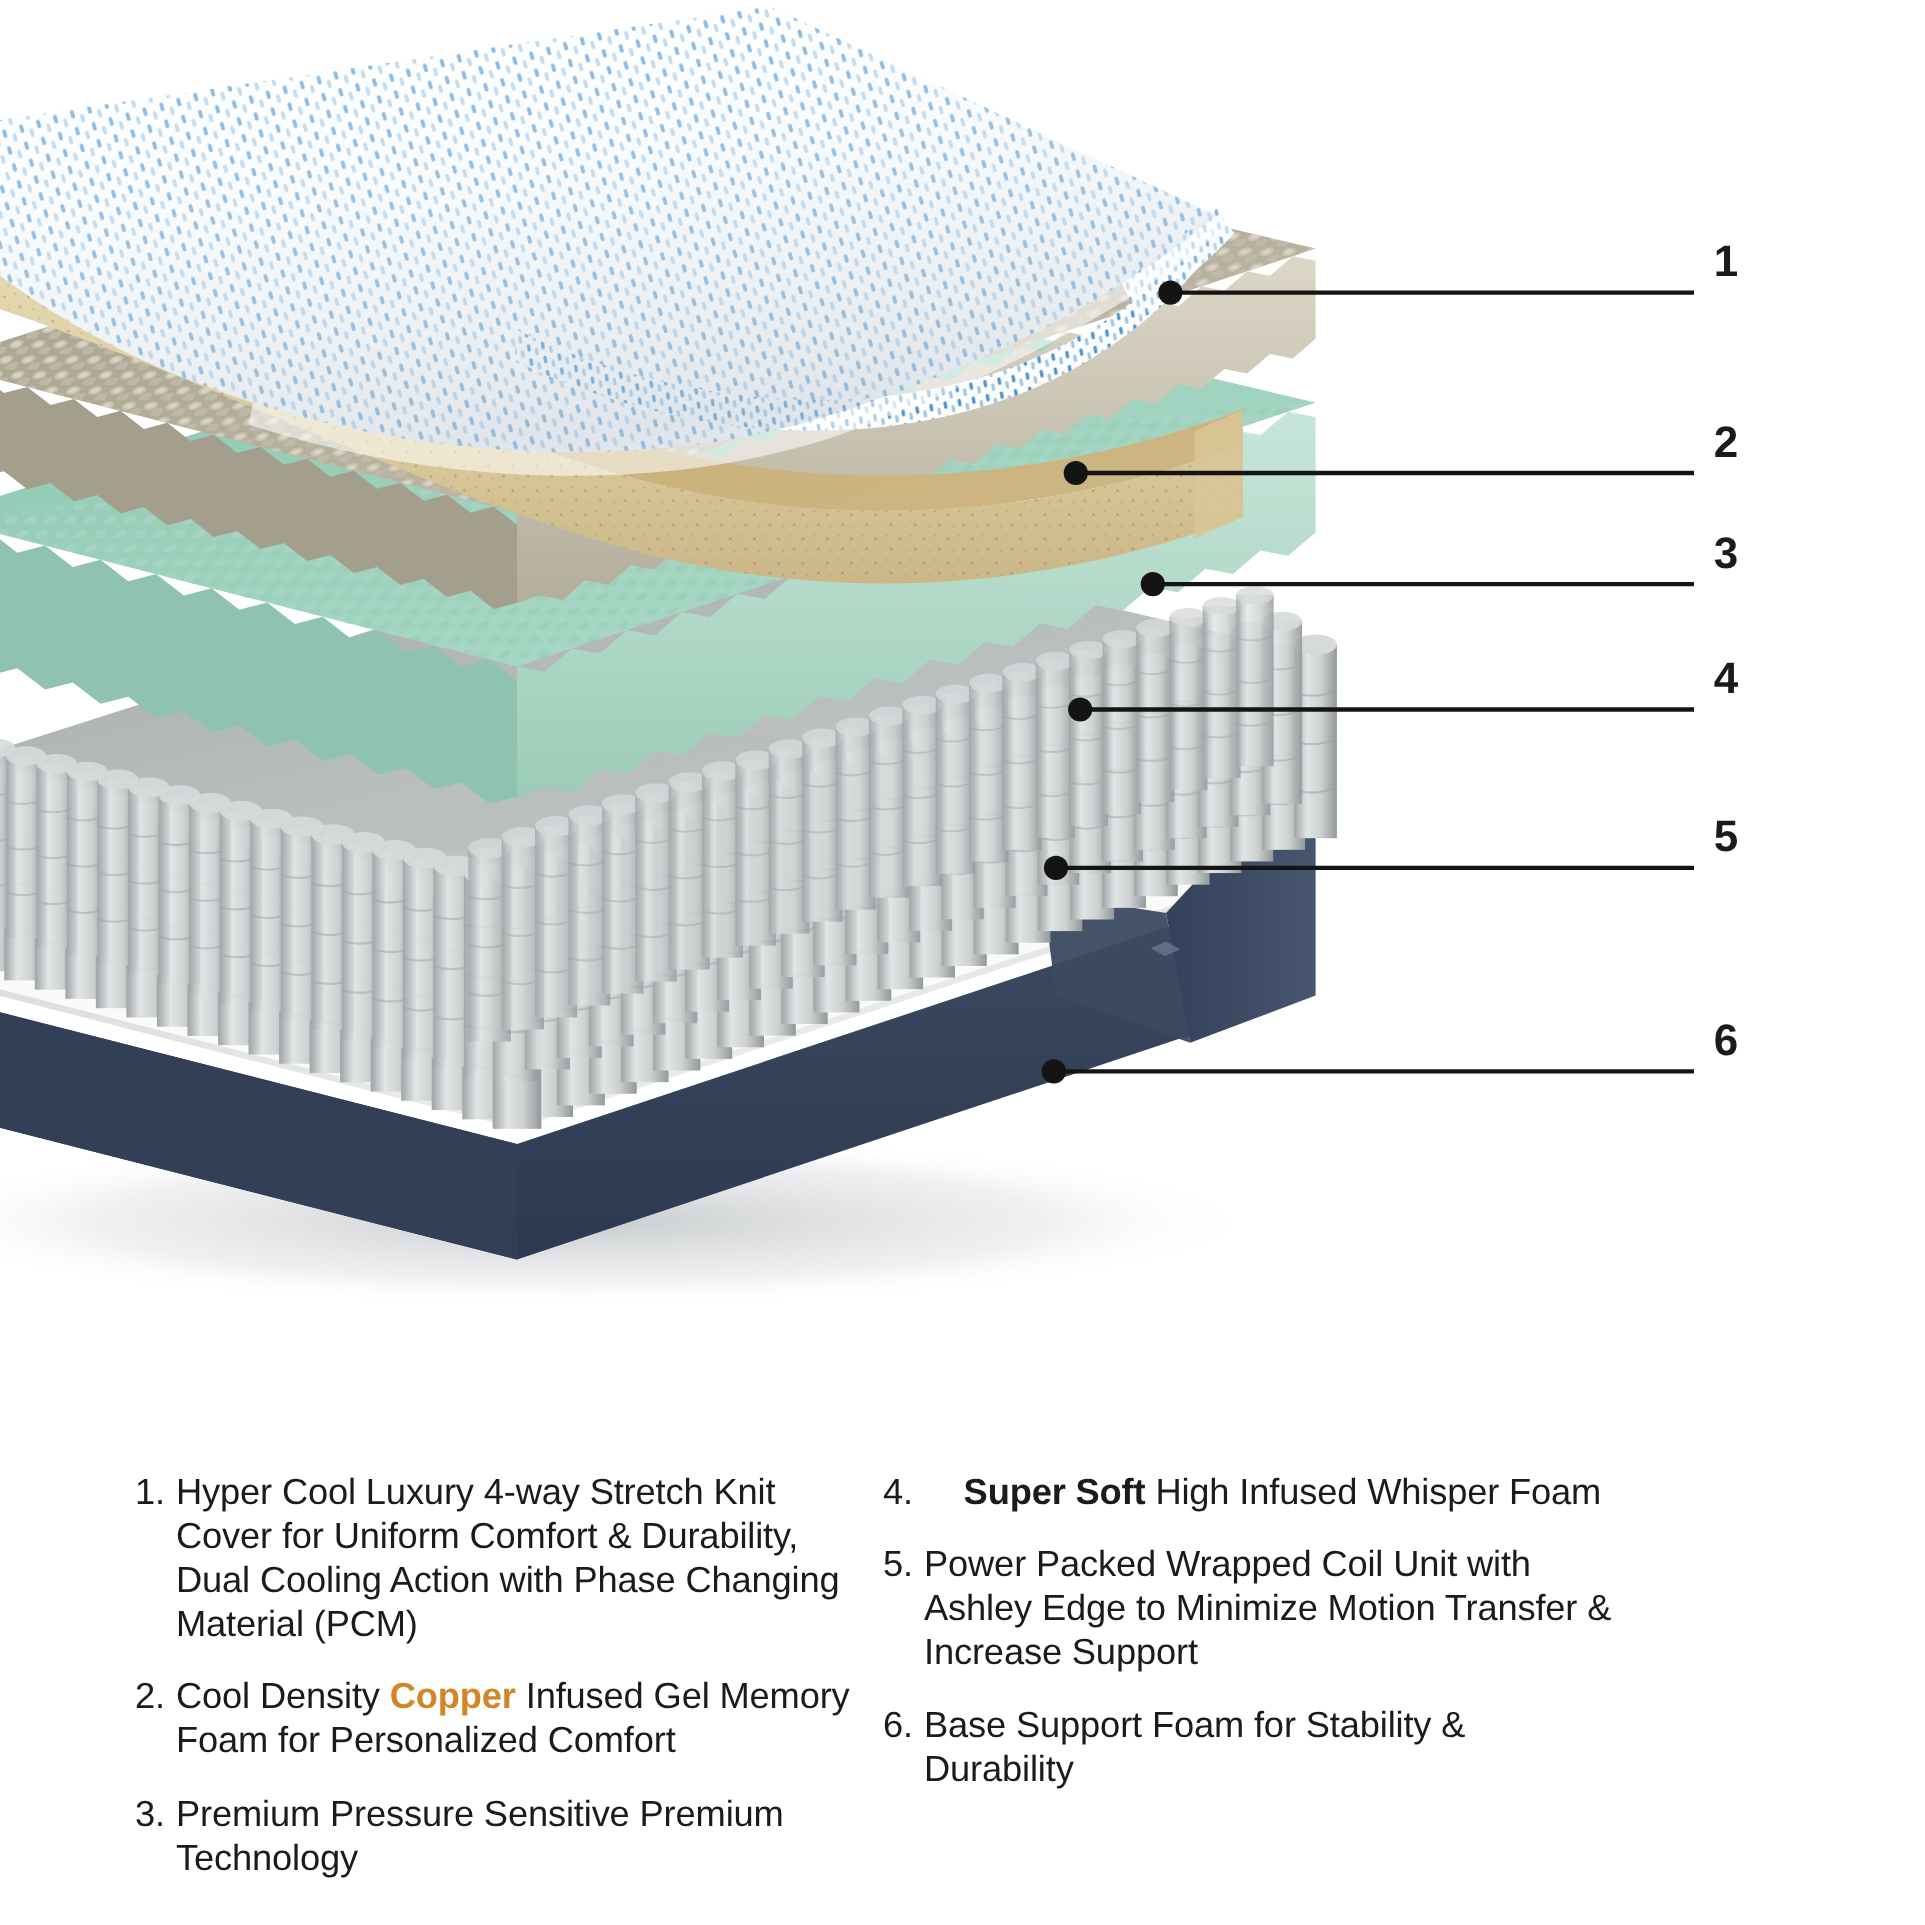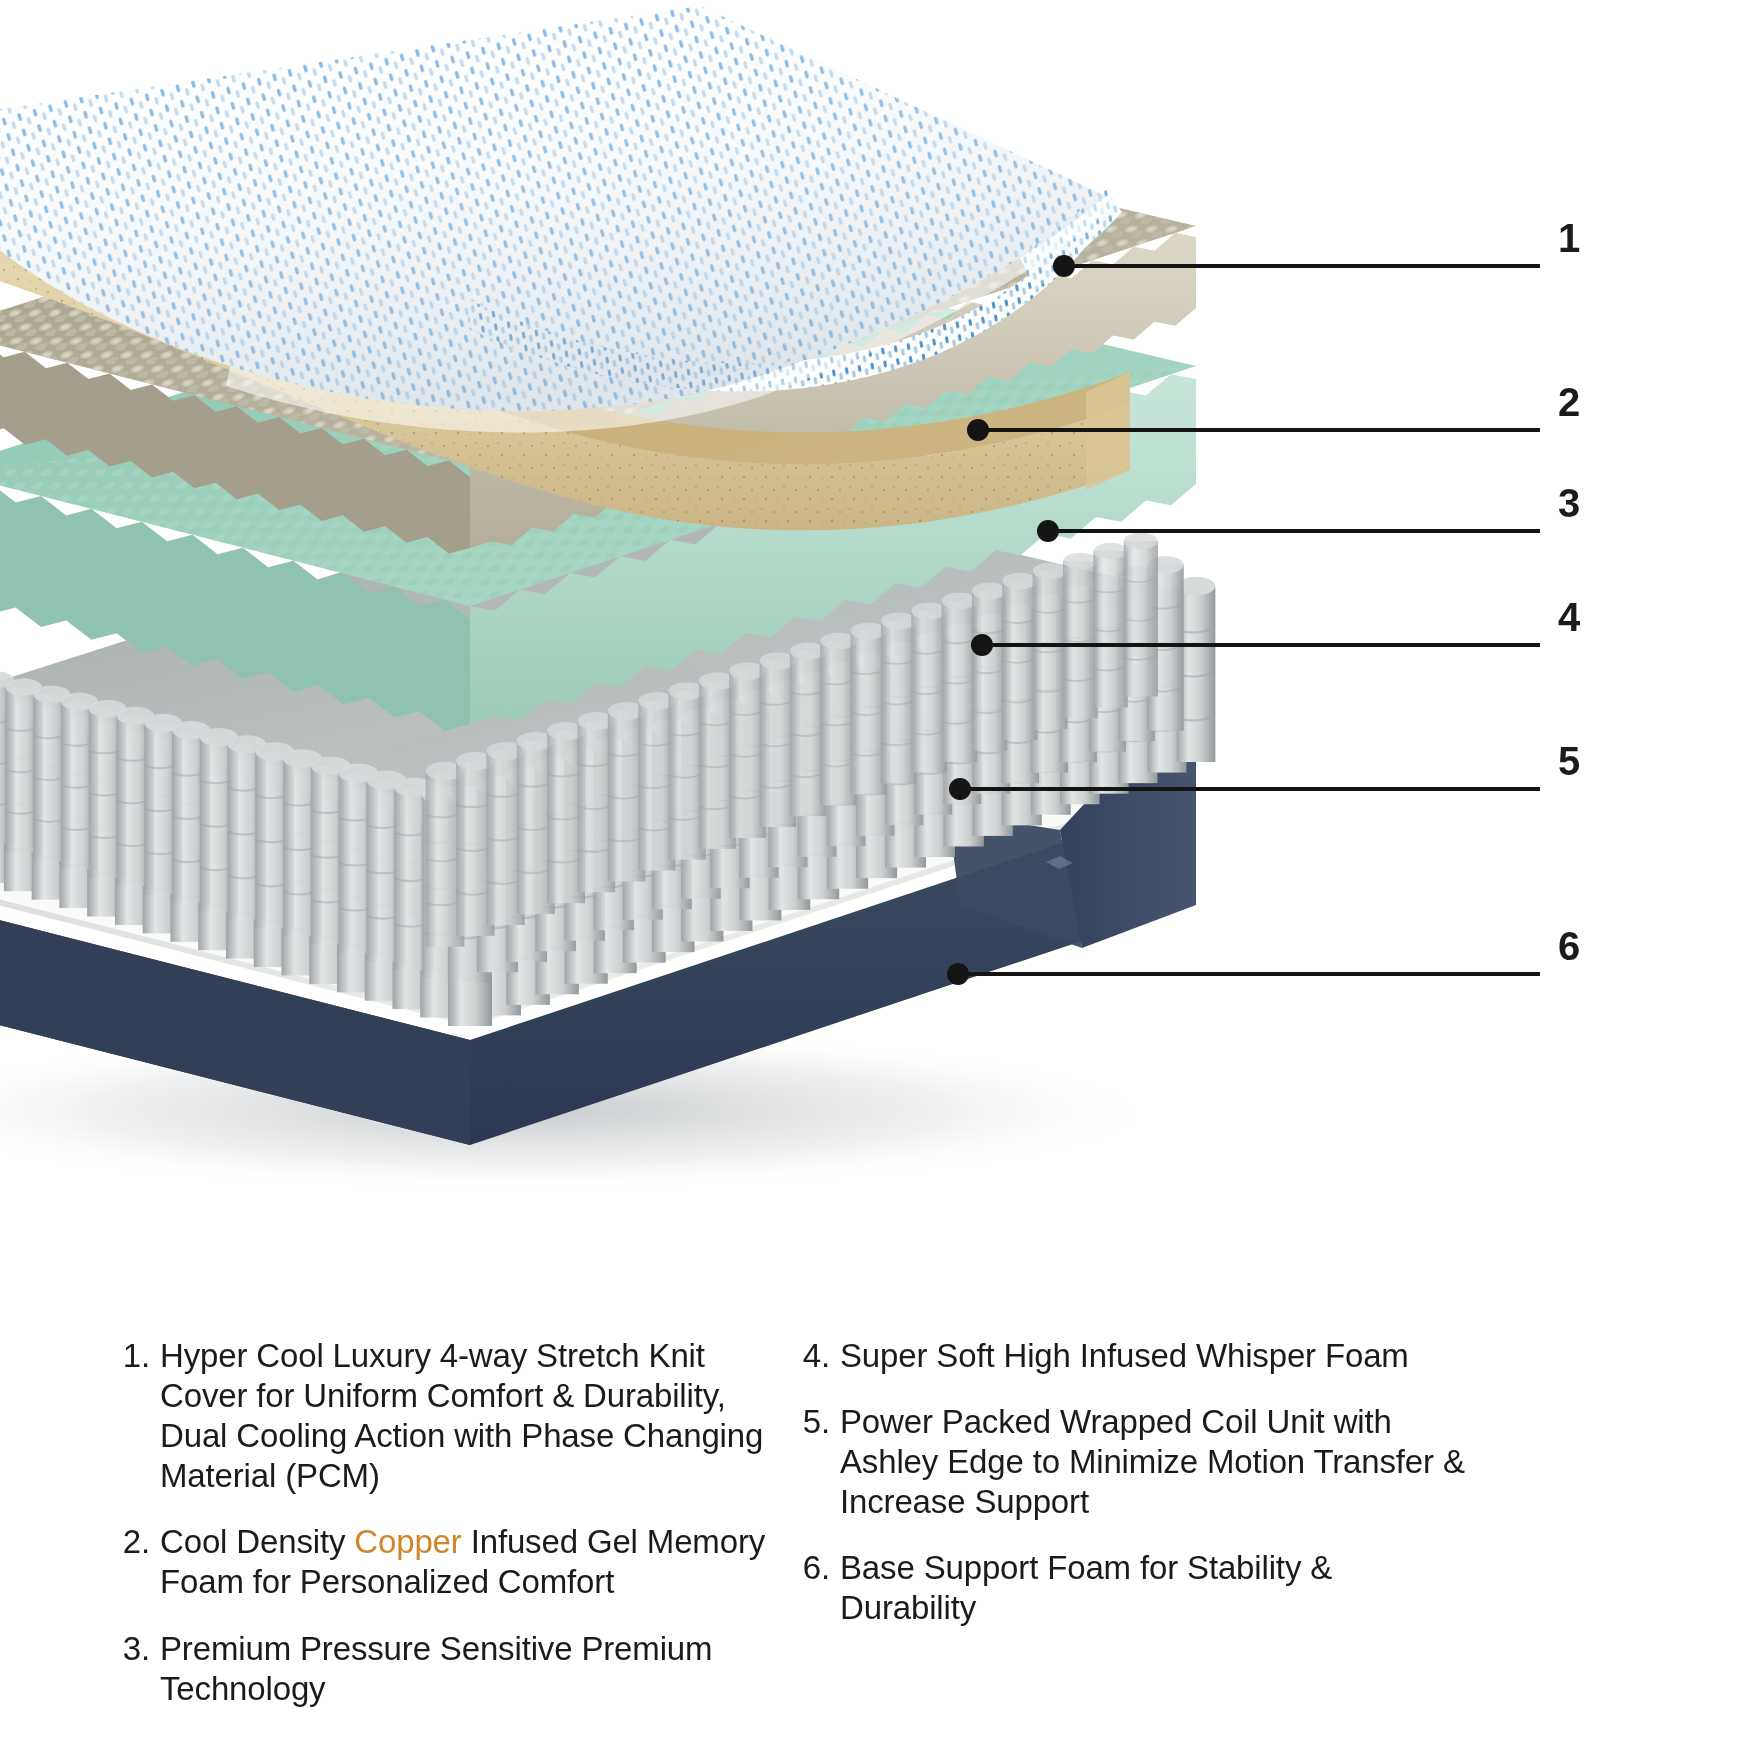--- a/index.html
+++ b/index.html
@@ -45,22 +45,22 @@
     margin-bottom: 26px;
     letter-spacing: -0.15px;
   }
   .legend-num {
     flex: 0 0 auto;
     min-width: 42px;
     text-align: right;
     padding-right: 10px;
   }
   .legend-text { flex: 1 1 auto; }
-  .hl-copper { color: #d2862a; font-weight: normal; }
-  .hl-bold   { font-weight: normal; }
+  .hl-copper { color: #d2862a; font-weight: bold; }
+  .hl-bold   { font-weight: bold; margin-left: 36px; }
 </style>
 </head>
 <body>
 
 <div id="stage">
 
   <div id="illustration">
     <svg id="mattress-svg" width="1750" height="1190" viewBox="0 0 1750 1190">
       <defs>
 

